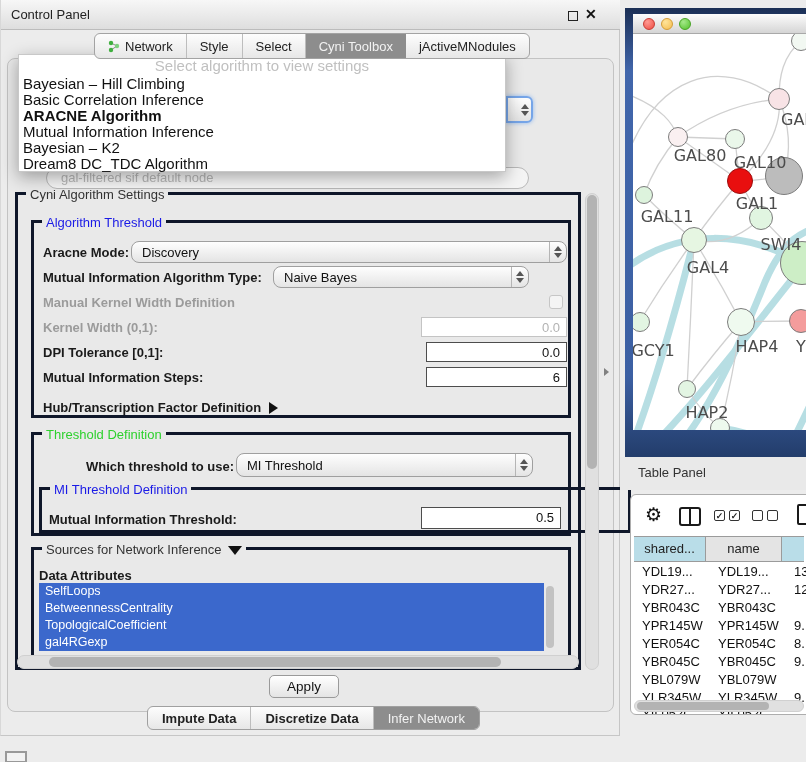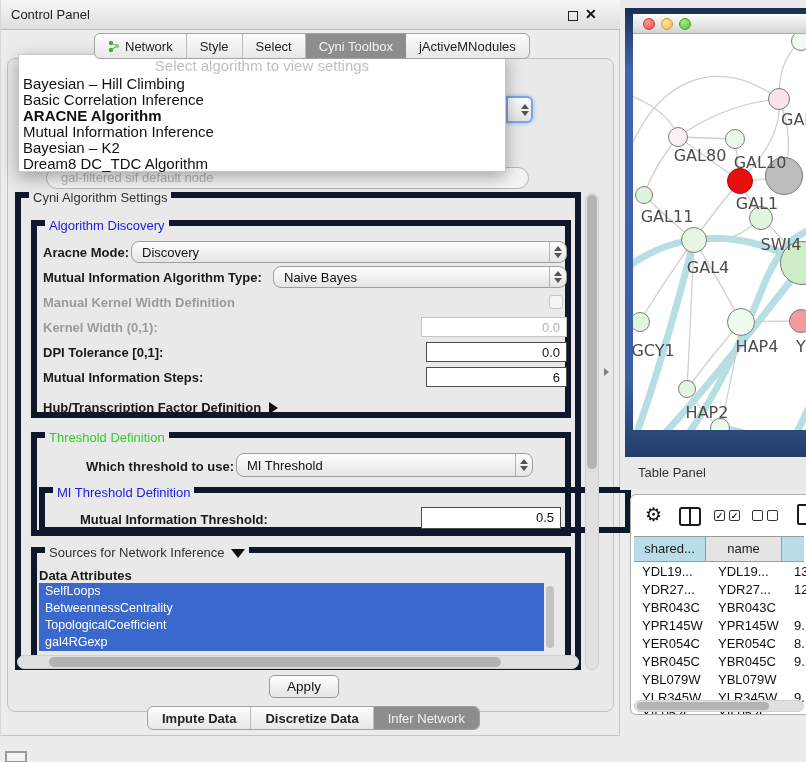--- a/index.html
+++ b/index.html
@@ -37,21 +37,21 @@
         white-space:nowrap; overflow:hidden; }
 
   
   .popup { left:17px; top:54px; width:488px; height:118px; background:#fff; border:1px solid #c8c8c8;
         box-shadow:0 5px 16px rgba(0,0,0,.33); z-index:5; }
   .popup-ph { text-align:center; font-size:15px; color:#c0c0c0; height:20px; line-height:20px; margin-top:1px; }
   .popup-item { font-size:15px; color:#111; height:16px; line-height:16px; padding-left:4px; white-space:nowrap; }
   .popup-item.sel { font-weight:bold; }
 
   
-  .grp { border:6px solid #0f172a; position:absolute; }
+  .grp { border:3px solid #0f172a; position:absolute; }
   .grp-t { position:absolute; top:-8px; left:8px; background:#e9e9e9; padding:0 4px; font-size:13px; color:#333; white-space:nowrap; }
   .grp-t.blue { color:#1a1ae6; }
   .grp-t.green { color:#2ed12e; }
 
   .lbl { position:absolute; font-size:13px; font-weight:bold; color:#1a1a1a; white-space:nowrap; }
   .lbl.dis { color:#9b9b9b; }
 
   .fld { position:absolute; background:#fff; font-size:13px; color:#111; text-align:right; padding:2px 6px 0 0; }
   .fld.dis { border:1px solid #c4c4c4; color:#b3b3b3; }
   .fld.en { border:1px solid #4d4d4d; }
@@ -177,34 +177,34 @@
     <div class="popup-item">Mutual Information Inference</div>
     <div class="popup-item">Bayesian – K2</div>
     <div class="popup-item">Dream8 DC_TDC Algorithm</div>
   </div>
 
   <div class="grp" style="left:14px;top:192px;width:566px;height:478px;">
     <div class="grp-t">Cyni Algorithm Settings</div>
   </div>
 
   <div class="grp" style="left:30px;top:220px;width:540px;height:198px;">
-    <div class="grp-t blue">Algorithm Discovery</div>
+    <div class="grp-t blue">Algorithm Threshold</div>
   </div>
 
   <div class="lbl" style="left:42px;top:245px;">Aracne Mode:</div>
   <div class="combo" style="left:130px;top:241px;width:436px;height:22px;">
     <span class="val">Discovery</span>
     <span class="spin">
         <span class="arr-up"></span>
         <span class="arr-dn"></span>
       </span>
   </div>
 
   <div class="lbl" style="left:42px;top:270px;">Mutual Information Algorithm Type:</div>
-  <div class="combo" style="left:272px;top:266px;width:294px;height:22px;">
+  <div class="combo" style="left:272px;top:266px;width:256px;height:22px;">
     <span class="val">Naive Bayes</span>
     <span class="spin">
         <span class="arr-up"></span>
         <span class="arr-dn"></span>
       </span>
   </div>
 
   <div class="lbl dis" style="left:42px;top:295px;">Manual Kernel Width Definition</div>
   <div class="chk" style="left:548px;top:295px;"></div>
 
@@ -229,21 +229,21 @@
     <span class="val" style="top:4px;">MI Threshold</span>
     <span class="spin">
         <span class="arr-up"></span>
         <span class="arr-dn"></span>
       </span>
   </div>
 
   <div class="grp" style="left:38px;top:487px;width:592px;height:46px;">
     <div class="grp-t blue" style="background:#e9e9e9;">MI Threshold Definition</div>
   </div>
-  <div class="lbl" style="left:48px;top:512px;margin-left:31px;">Mutual Information Threshold:</div>
+  <div class="lbl" style="left:48px;top:512px;">Mutual Information Threshold:</div>
   <div class="fld en" style="left:420px;top:507px;width:140px;height:22px;">0.5</div>
 
   <div class="grp" style="left:30px;top:547px;width:540px;height:108px;border-bottom:none;">
     <div class="grp-t"><span>Sources for Network Inference</span><span class="tri-down"></span></div>
   </div>
   <div class="lbl" style="left:38px;top:568px;">Data Attributes</div>
 
   <div class="abs attr-list">
     <div class="attr-item">SelfLoops</div>
     <div class="attr-item">BetweennessCentrality</div>

